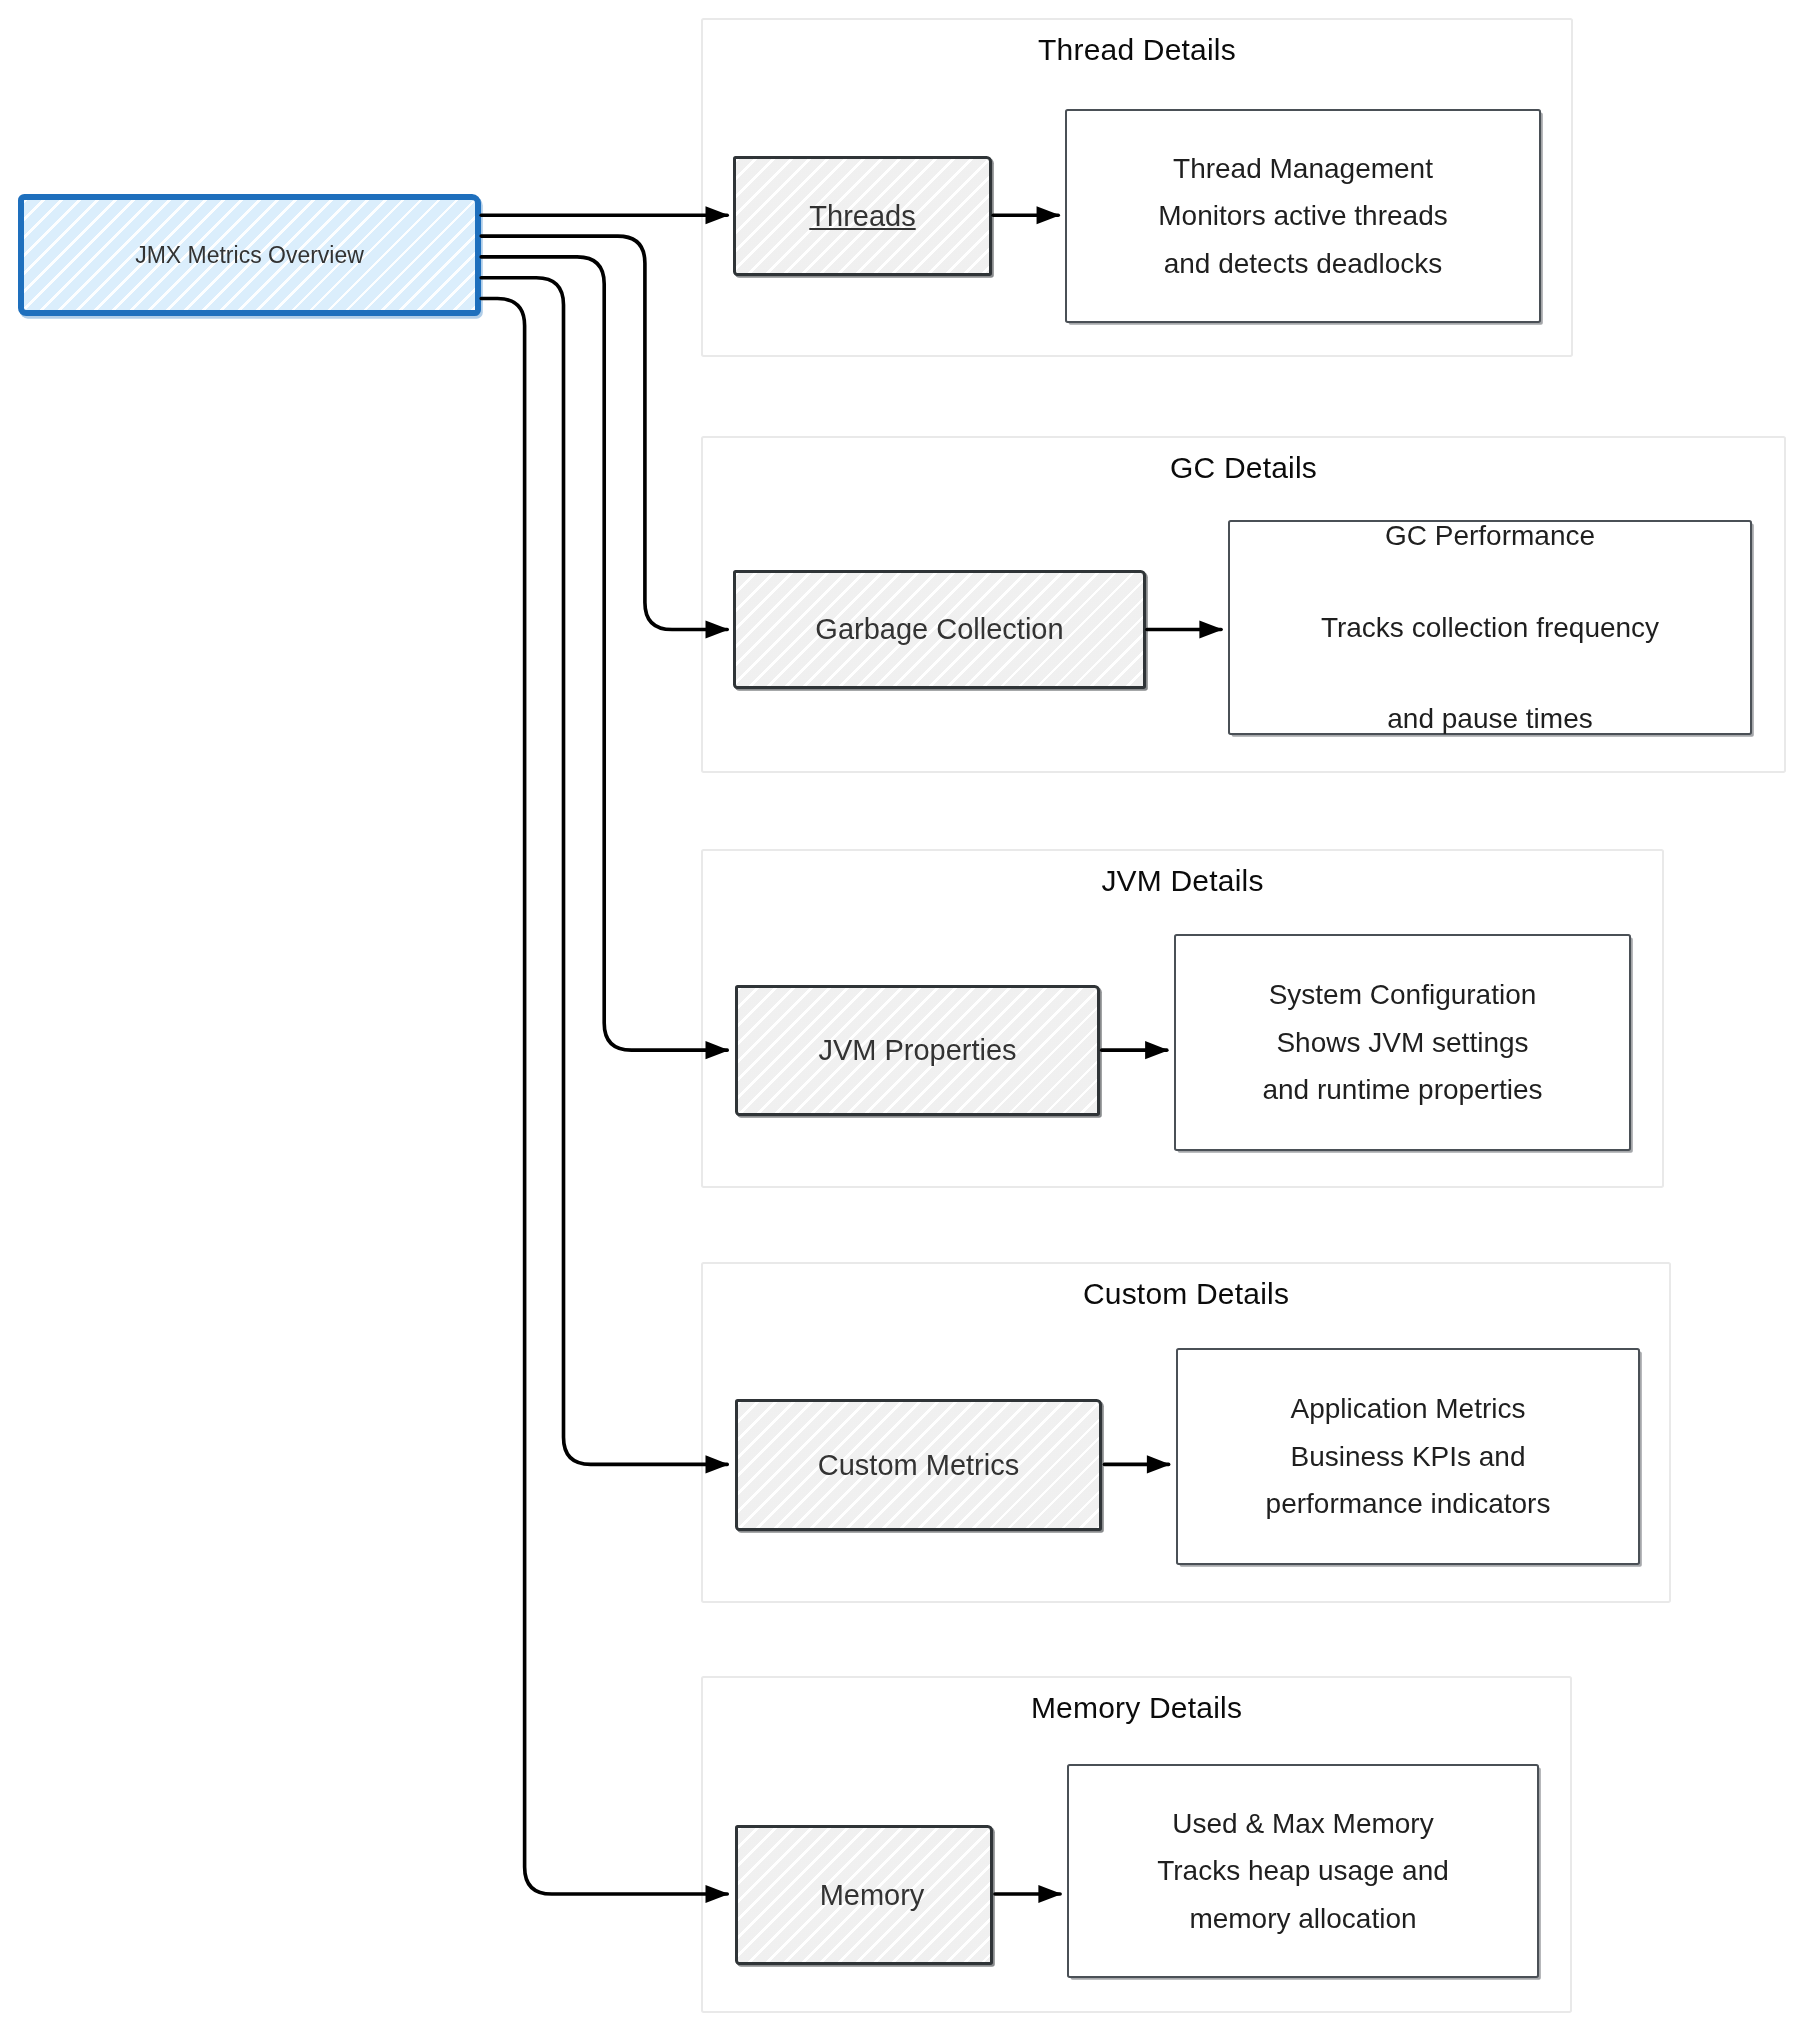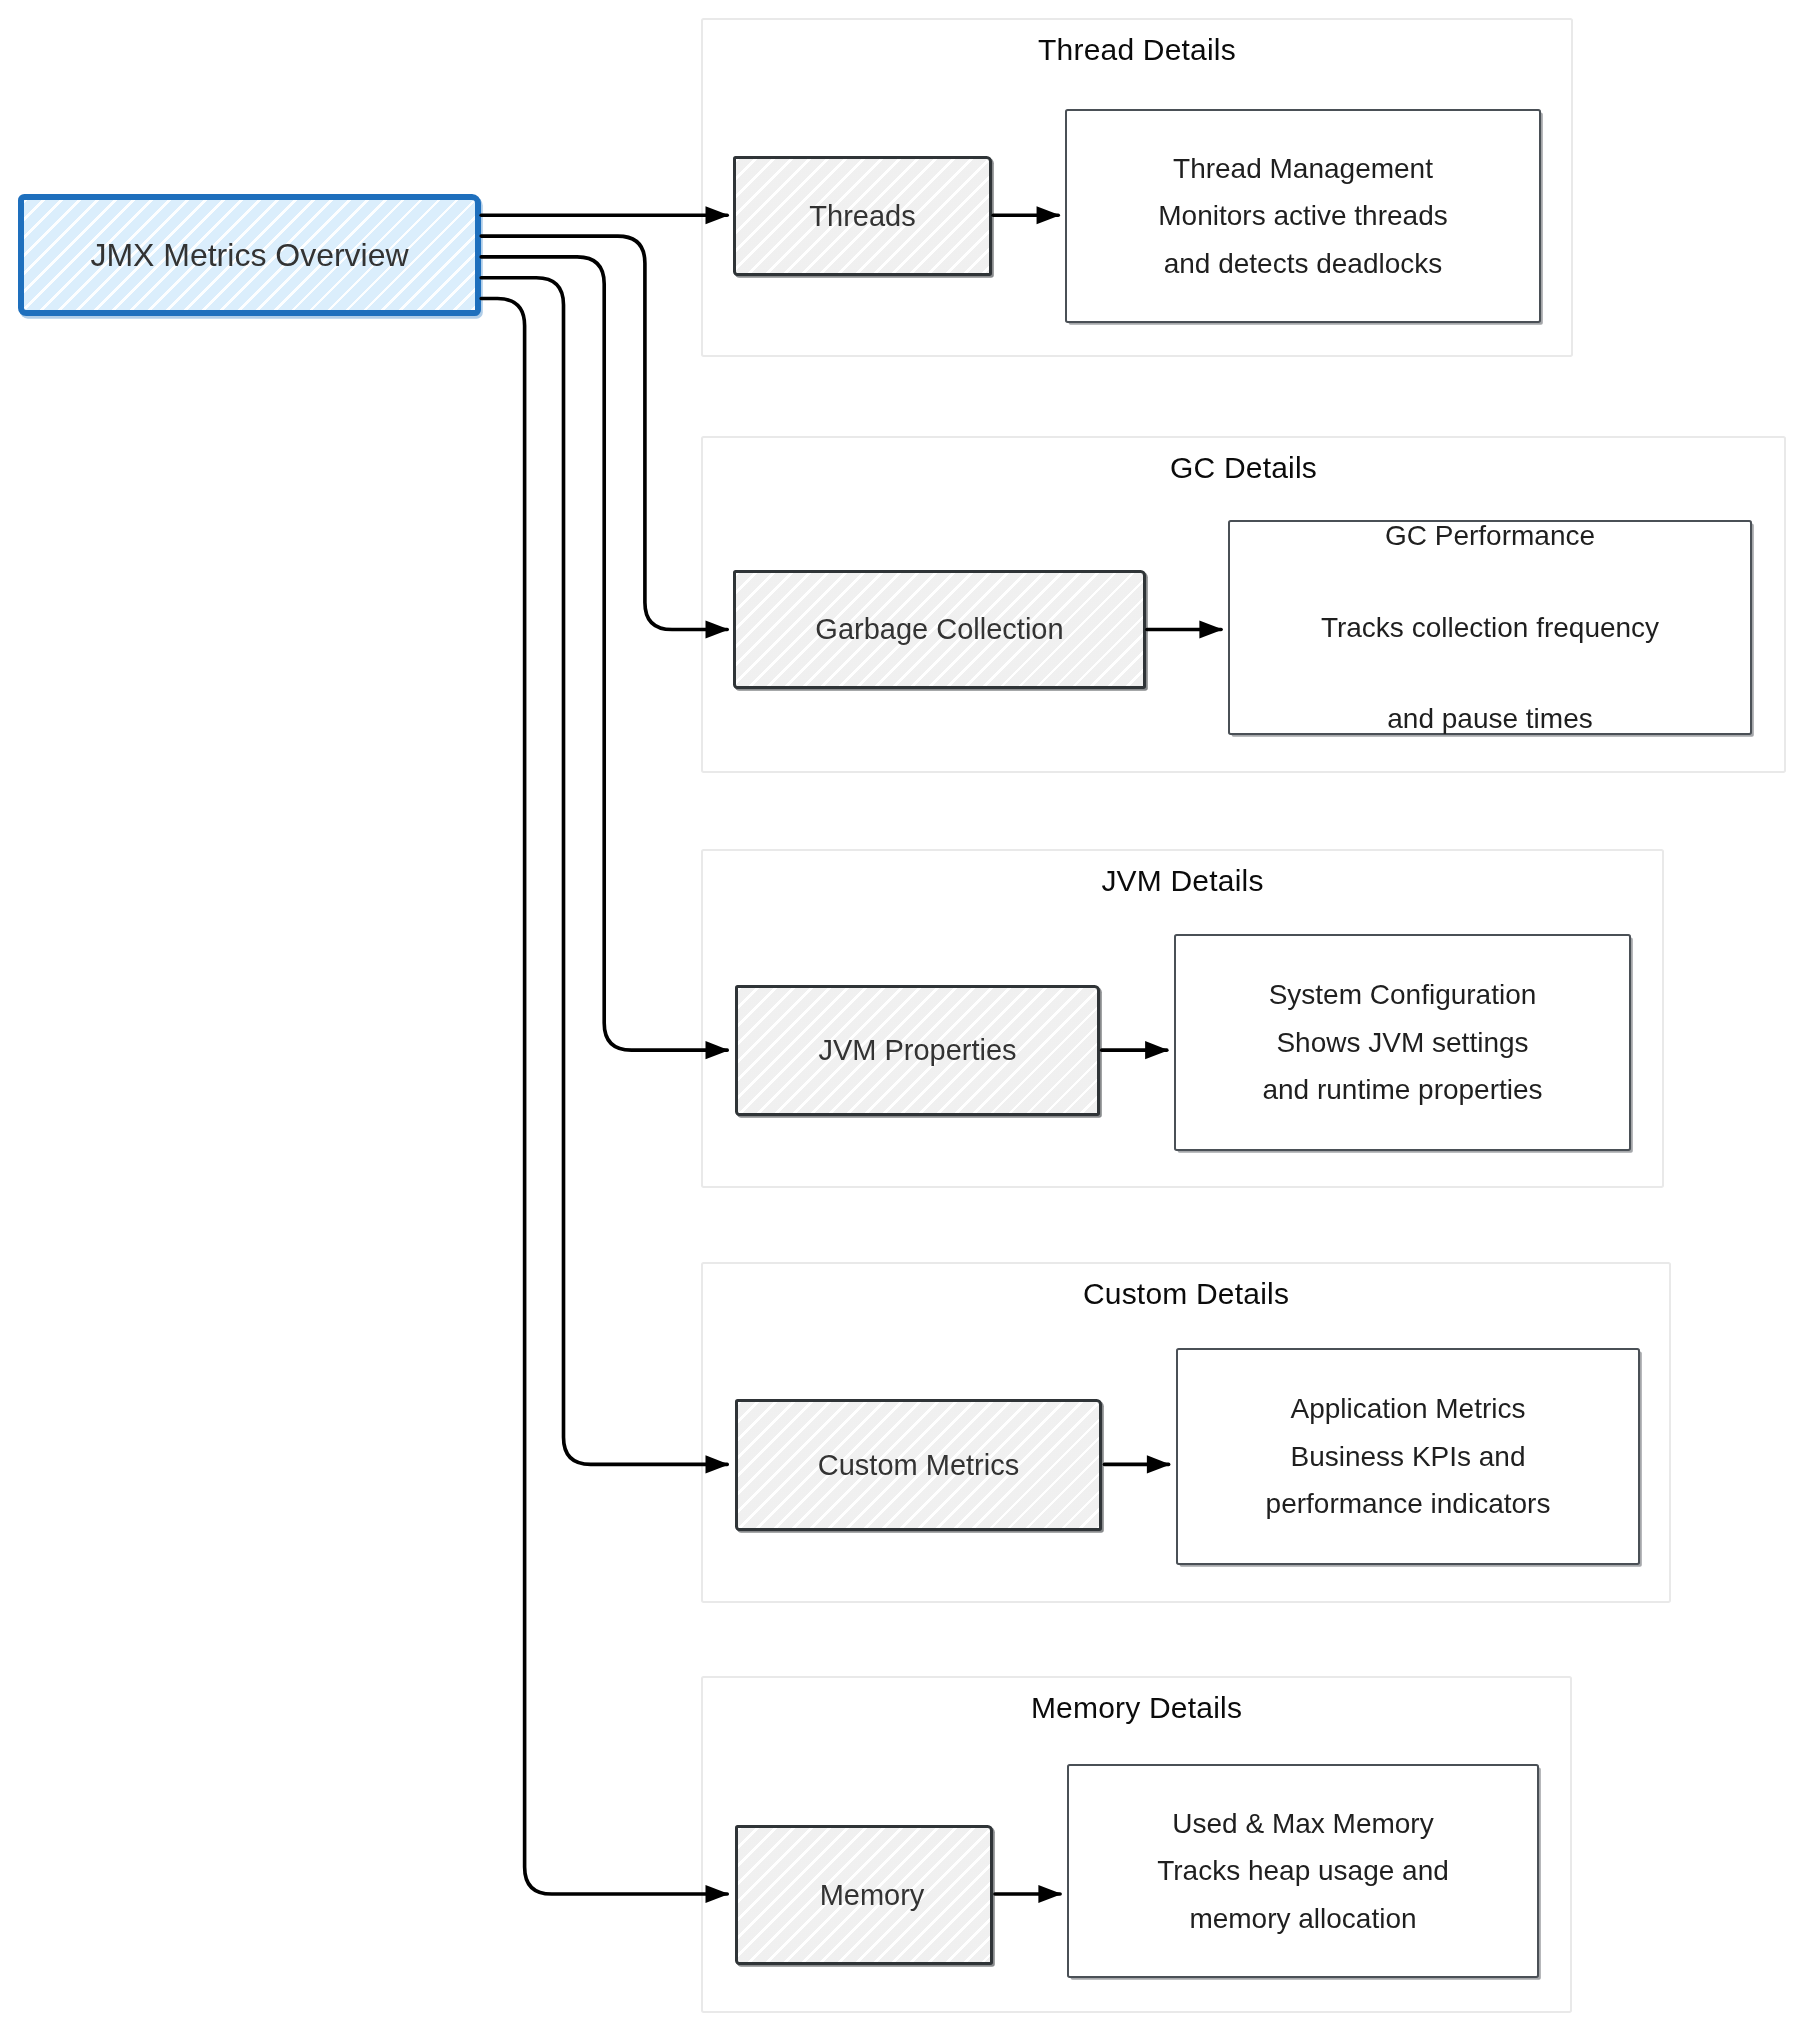--- a/index.html
+++ b/index.html
@@ -10,21 +10,21 @@
   .group{position:absolute;background:#ffffff;border:2.7px solid #e9e9e9;border-radius:2.7px;z-index:1;}
   .group-title{position:absolute;top:12.7px;left:0;right:0;text-align:center;
                font-size:30px;color:#0b0b0b;letter-spacing:0.2px;}
 
   .node{position:absolute;display:flex;align-items:center;justify-content:center;
         text-align:center;z-index:2;box-sizing:border-box;}
 
   .root-node{background-color:#dbeefc;
         background-image:repeating-linear-gradient(135deg, rgba(255,255,255,.95) 0 2.7px, transparent 2.7px 12.7px);
         border:6.3px solid #1e6fbd;border-radius:6.3px 9px 6.3px 8.1px;
-        font-size:32px;color:#333333;
+        font-size:23px;color:#333333;
         box-shadow:1.8px 2.7px 0 rgba(30,111,189,.35);}
 
   .source-node{background-color:#f5f5f5;
         background-image:repeating-linear-gradient(135deg, #ffffff 0 2.7px, rgba(0,0,0,0.02) 2.7px 12.7px);
         border:3.6px solid #2f3437;border-radius:2.7px 5.4px 2.7px 4.5px;
         font-size:29px;color:#333333;
         box-shadow:1.8px 1.8px 0 rgba(40,44,48,.55);}
 
   .detail-node{background:#ffffff;border:2.7px solid #4a5056;border-radius:2.7px;
         flex-direction:column;font-size:28px;color:#1f1f1f;line-height:1.7;
@@ -56,21 +56,21 @@
     </g>
   </svg>
 
   <div class="node root-node" style="left:18px;top:194px;width:463px;height:122px;">
     <span>JMX Metrics Overview</span>
   </div>
 
   <section class="group" style="left:701px;top:18px;width:868px;height:335px;">
     <div class="group-title">Thread Details</div>
   </section>
-  <div class="node source-node" style="left:733px;top:156px;width:259px;height:120px;">
+  <div class="node source-node" style="left:733px;top:156px;width:259px;height:120px;text-decoration:underline;">
     <span>Threads</span>
   </div>
   <div class="node detail-node" style="left:1065px;top:109px;width:476px;height:214px;align-items:center;">
     <div>Thread Management</div>
     <div>Monitors active threads</div>
     <div>and detects deadlocks</div>
   </div>
 
   <section class="group" style="left:701px;top:436px;width:1081px;height:333px;">
     <div class="group-title">GC Details</div>

